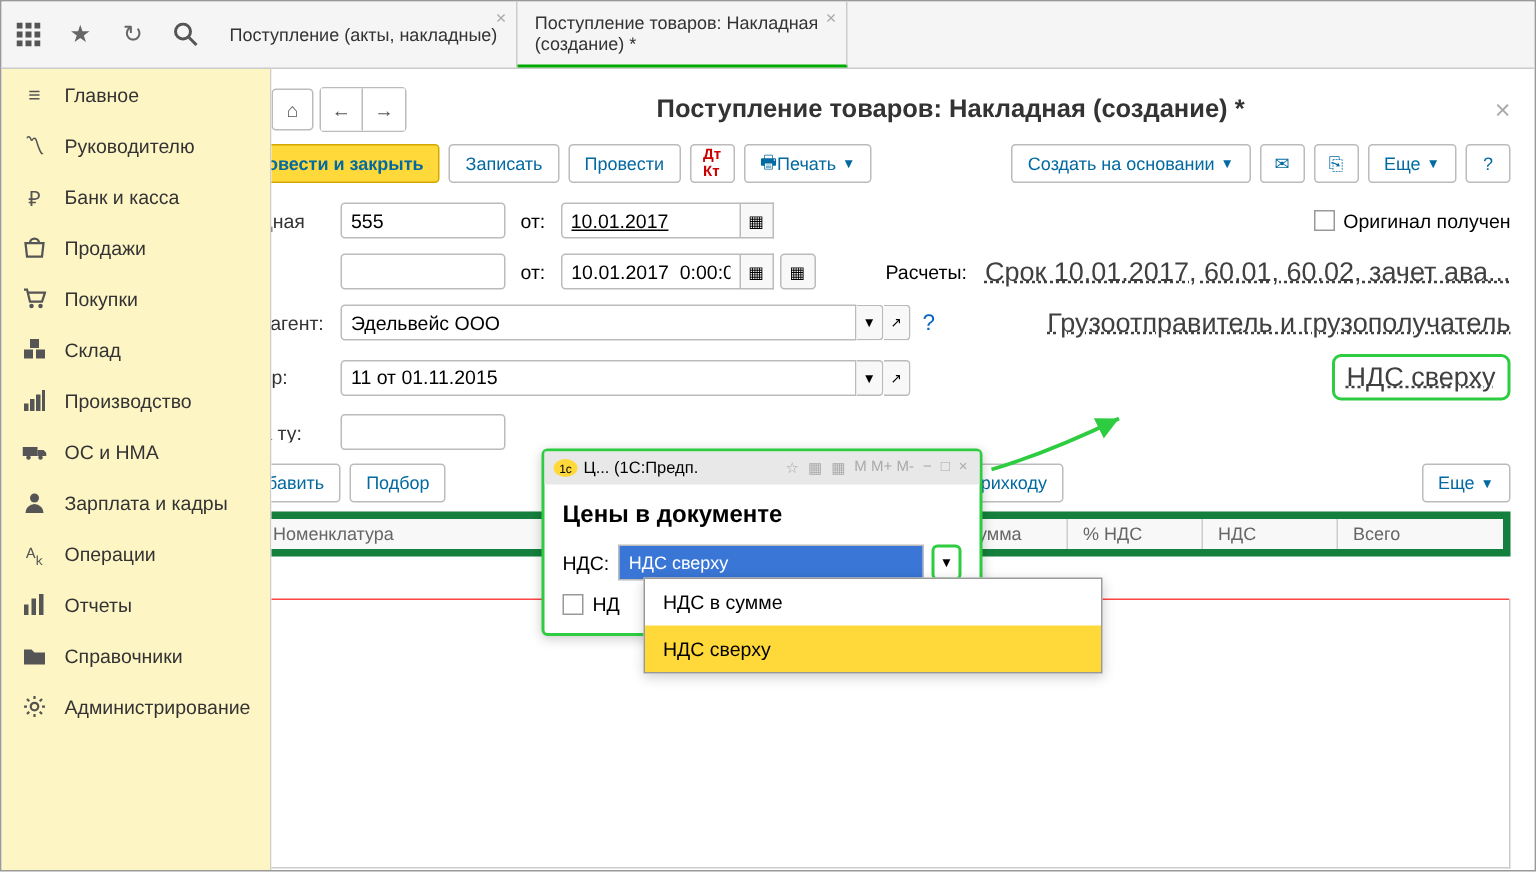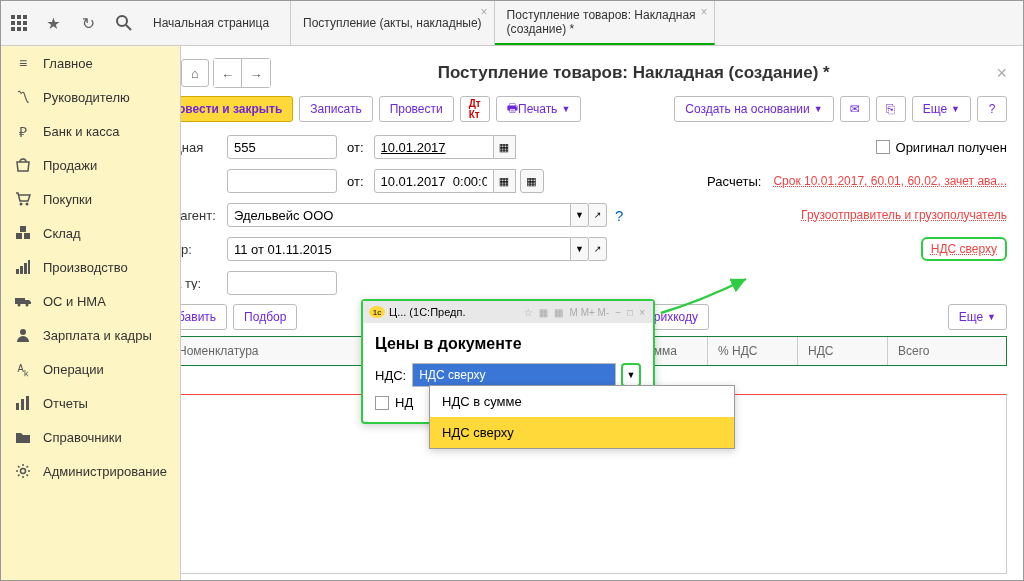--- a/index.html
+++ b/index.html
@@ -23,41 +23,41 @@
 
 .header-row { display: flex; align-items: center; margin-bottom: 8px; }
 .nav-btn { width: 28px; height: 28px; border: 1px solid #bbb; background: #fff; margin-right: 4px; display: flex; align-items: center; justify-content: center; font-size: 13px; color: #555; border-radius: 3px; }
 .nav-group { display: flex; border: 1px solid #bbb; border-radius: 3px; }
 .nav-group .nav-btn { border: none; border-right: 1px solid #bbb; margin: 0; border-radius: 0; }
 .nav-group .nav-btn:last-child { border-right: none; }
 .page-title { flex: 1; text-align: center; font-weight: bold; font-size: 17px; color: #333; }
 .close-x { color: #aaa; font-size: 18px; cursor: pointer; }
 
 .toolbar { display: flex; align-items: center; gap: 6px; margin-bottom: 12px; flex-wrap: nowrap; margin-left: -14px; }
-.btn { height: 26px; padding: 0 10px; border: 1px solid #bbb; background: #fff; border-radius: 3px; font-size: 12px; color: #6d28d9; display: flex; align-items: center; cursor: pointer; white-space: nowrap; }
+.btn { height: 26px; padding: 0 10px; border: 1px solid #bbb; background: #fff; border-radius: 3px; font-size: 12px; color: #0369a1; display: flex; align-items: center; cursor: pointer; white-space: nowrap; }
 .btn.primary { background: #ffd83a; border-color: #d4a800; font-weight: bold; }
 .btn.icon-only { width: 30px; justify-content: center; padding: 0; }
 .btn .drop { margin-left: 4px; font-size: 9px; }
 .spacer { flex: 1; }
 
 .form-row { display: flex; align-items: center; margin-bottom: 8px; font-size: 13px; min-height: 26px; }
 .form-label { width: 60px; color: #333; padding-right: 6px; overflow: hidden; white-space: nowrap; margin-left: -14px; }
 .input { height: 24px; border: 1px solid #bbb; background: #fff; padding: 0 6px; font-size: 13px; border-radius: 3px; }
 .input-wrap { display: flex; align-items: center; position: relative; }
 .input-dd { width: 18px; height: 24px; border: 1px solid #bbb; border-left: none; background: #f8f8f8; display: flex; align-items: center; justify-content: center; font-size: 9px; border-radius: 0 3px 3px 0; }
 .cal-icon { width: 22px; height: 24px; border: 1px solid #bbb; border-left: none; background: #f8f8f8; display: flex; align-items: center; justify-content: center; font-size: 11px; }
 .ot-label { margin: 0 10px; }
 .checkbox-row { display: flex; align-items: center; gap: 6px; }
 .chk { width: 14px; height: 14px; border: 1px solid #999; background: #fff; }
 .right-section { margin-left: auto; display: flex; align-items: center; gap: 12px; }
-.link { color: #ef4444; text-decoration: underline dotted; cursor: pointer; font-size: 12px; text-align: center; }
+.link { color: #404040; text-decoration: underline dotted; cursor: pointer; font-size: 18px; text-align: center; }
 .link-box { border: 2px solid #2ecc40; border-radius: 6px; padding: 3px 8px; }
 
 .sub-toolbar { display: flex; align-items: center; gap: 6px; margin-top: 6px; margin-bottom: 6px; margin-left: -14px; }
-.table-head { display: flex; height: 30px; border: 1px solid #15803d; background: #f8f8f8; font-size: 12px; color: #666; margin-left: -14px; }
+.table-head { display: flex; height: 30px; border: 5px solid #15803d; background: #f8f8f8; font-size: 12px; color: #666; margin-left: -14px; }
 .th { padding: 6px 10px; border-right: 1px solid #ccc; display: flex; align-items: center; }
 .table-body { height: 180px; border: 1px solid #ccc; border-top: none; margin-left: -14px; }
 .red-line { height: 1px; background: #f44; margin-top: 28px; }
 
 .popup { position: absolute; left: 360px; top: 298px; width: 294px; border: 2px solid #2ecc40; border-radius: 4px; background: #fff; z-index: 10; box-shadow: 0 2px 8px rgba(0,0,0,.2); }
 .popup-title { height: 22px; background: #e8e8e8; display: flex; align-items: center; padding: 0 6px; font-size: 11px; gap: 4px; }
 .pt-circle { width: 16px; height: 12px; border-radius: 50%; background: #ffd83a; display: flex; align-items: center; justify-content: center; font-size: 8px; }
 .pt-txt { flex: 1; }
 .pt-icons { display: flex; gap: 2px; color: #aaa; font-size: 10px; }
 .pt-ic { cursor: pointer; padding: 0 2px; }
@@ -95,23 +95,20 @@
     </div>
     <div class="top-icon">★</div>
     <div class="top-icon">↻</div>
     <div class="top-icon">
       <svg width="16" height="16" viewBox="0 0 16 16">
           <circle cx="6" cy="6" r="5" stroke="#555" stroke-width="2" fill="none"></circle>
           <line x1="10" y1="10" x2="15" y2="15" stroke="#555" stroke-width="2"></line>
         </svg>
     </div>
   </div>
-  <div class="tab">
-      <span>Начальная страница</span>
-    </div>
   <div class="tab">
       <span>Поступление (акты, накладные)</span>
       <span class="tab-close">×</span>
     </div>
   <div class="tab active" style="width:220px">
       <span>Поступление товаров: Накладная (создание) *</span>
       <span class="tab-close">×</span>
     </div>
 </div>
 

